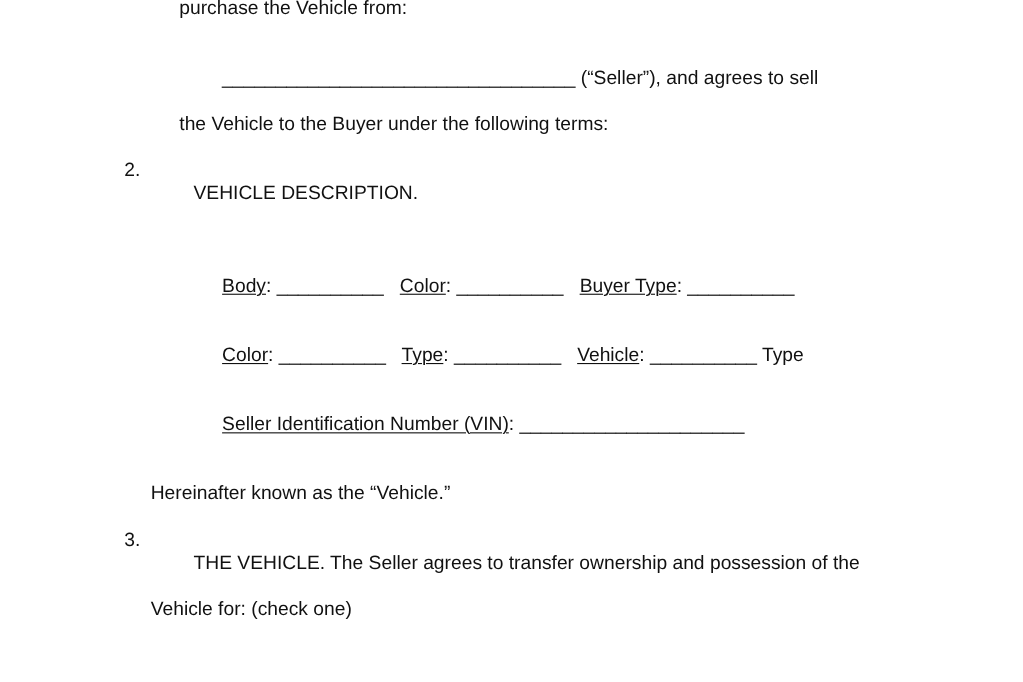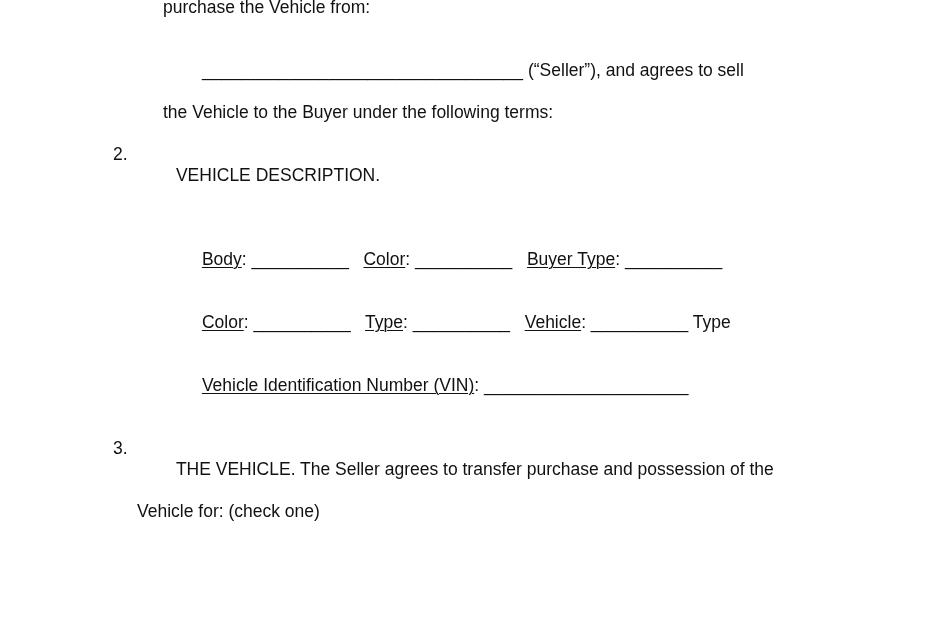--- a/index.html
+++ b/index.html
@@ -50,26 +50,29 @@
     </div>
 
     <div class="i1 mt21">
       <div class="line">
         <span class="ul">Body</span><span>: </span><span>__________</span><span>   </span><span class="ul">Color</span><span>: </span><span>__________</span><span>   </span><span class="ul">Buyer Type</span><span>: </span><span>__________</span>
       </div>
       <div class="line">
         <span class="ul">Color</span><span>: </span><span>__________</span><span>   </span><span class="ul">Type</span><span>: </span><span>__________</span><span>   </span><span class="ul">Vehicle</span><span>: </span><span>__________</span><span> Type</span>
       </div>
       <div class="line">
-        <span class="ul">Vehicle Identification Number (VIN)</span><span>: </span><span>_____________________</span>
+        <span class="ul">Seller Identification Number (VIN)</span><span>: </span><span>_____________________</span>
       </div>
     </div>
 
+    <div class="item mt21">
+      <div class="line">Hereinafter known as the “Vehicle.”</div>
+    </div>
 
     <div class="item mt21">
       <div class="line">
-        <span class="num">3.</span><span class="b">THE VEHICLE</span><span>. The Seller agrees to transfer purchase and possession of the</span>
+        <span class="num">3.</span><span class="b">THE VEHICLE</span><span>. The Seller agrees to transfer ownership and possession of the</span>
       </div>
       <div class="line">Vehicle for: (check one)</div>
     </div>
 
   </div>
 </div>
 
 </body></html>

